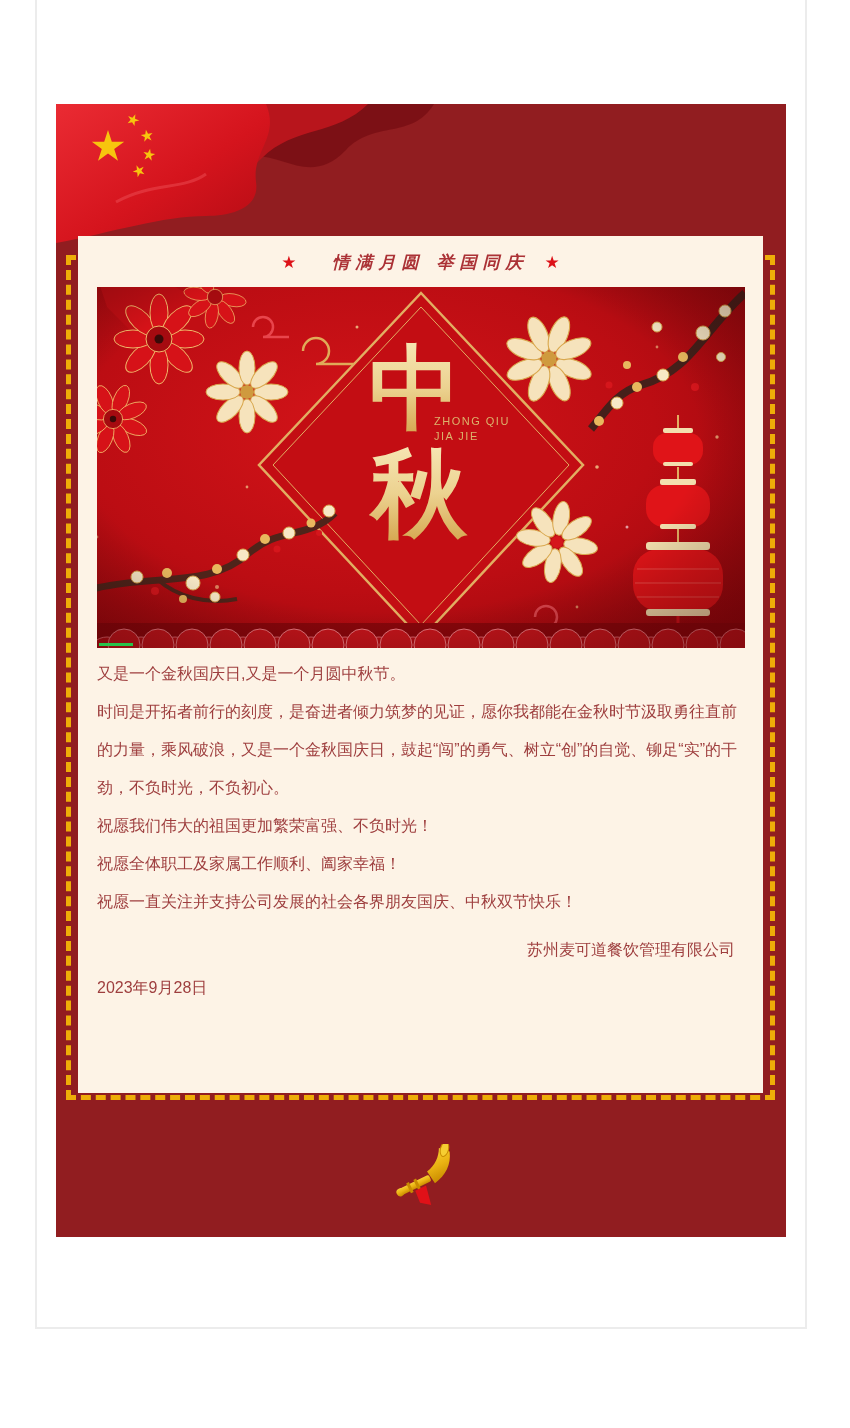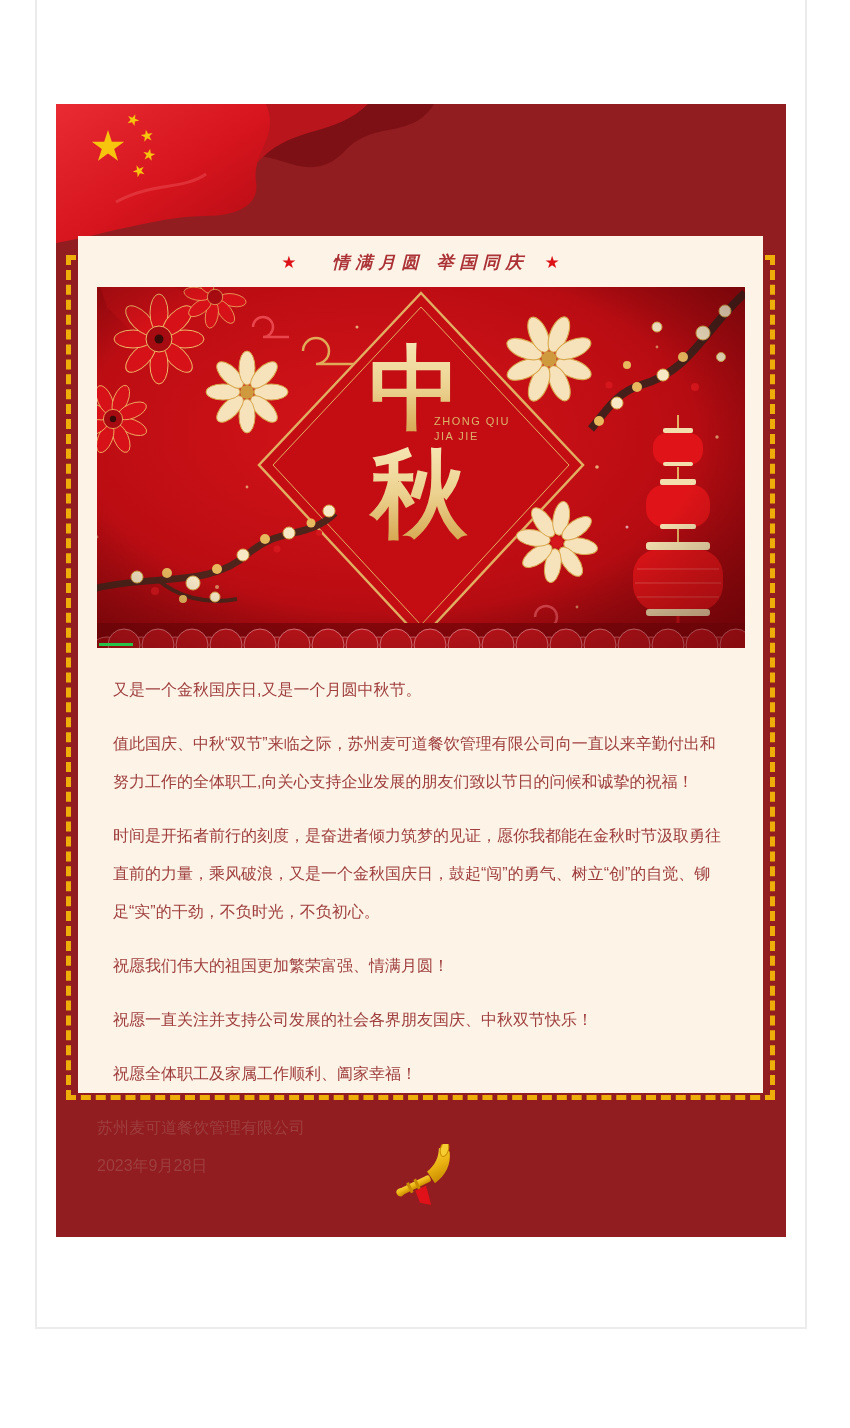--- a/index.html
+++ b/index.html
@@ -35,22 +35,22 @@
   .htitle{
     color:#ab3236;font-size:17px;font-weight:bold;font-style:italic;
     letter-spacing:6px;font-family:"DejaVu Serif", serif;margin-left:20px;
   }
   .festive{position:absolute;left:19px;top:51px;width:648px;height:361px;}
   .festive svg{display:block;}
   .body-text{
     position:absolute;left:19px;top:419px;width:648px;
     color:#9e3e3e;font-size:16px;line-height:38px;
   }
-  .body-text p{margin:16px;}
-  .sig{margin-top:10px;text-align:left;padding-right:10px;line-height:38px;}
+  .body-text p{margin:0;}
+  .sig{margin-top:10px;text-align:right;padding-right:10px;line-height:38px;}
   .date{text-align:left;padding-right:46px;line-height:38px;}
   .trumpet-wrap{position:absolute;left:328px;top:1040px;width:86px;height:64px;}
 </style>
 </head>
 <body>
 
 <div class="page">
   <div class="banner">
 
     <div class="flag-wrap">
@@ -324,25 +324,24 @@
           <text x="322" y="240" font-size="96" font-weight="bold" text-anchor="middle" font-family="DejaVu Serif, serif" fill="url(#goldT)">秋</text>
           <text x="337" y="138" font-size="11" letter-spacing="1.5" fill="#dcb36c" font-family="Liberation Sans, sans-serif">ZHONG QIU</text>
           <text x="337" y="153" font-size="11" letter-spacing="1.5" fill="#dcb36c" font-family="Liberation Sans, sans-serif">JIA JIE</text>
 
           <rect x="2" y="356" width="34" height="3" fill="#27c24a"></rect>
         </svg>
       </div>
 
       <div class="body-text">
         <p>又是一个金秋国庆日,又是一个月圆中秋节。</p>
-        <p>值此国庆、中秋“双节”来临之际，苏州麦可道餐饮管理有限公司向一直以来辛勤付出和努力工作的全体职工,向关心支持企业发展的朋友们致以节日的问候和诚挚的祝福！</p>
         <p>时间是开拓者前行的刻度，是奋进者倾力筑梦的见证，愿你我都能在金秋时节汲取勇往直前的力量，乘风破浪，又是一个金秋国庆日，鼓起“闯”的勇气、树立“创”的自觉、铆足“实”的干劲，不负时光，不负初心。</p>
-        <p>祝愿我们伟大的祖国更加繁荣富强、情满月圆！</p>
+        <p>祝愿我们伟大的祖国更加繁荣富强、不负时光！</p>
+        <p>祝愿全体职工及家属工作顺利、阖家幸福！</p>
         <p>祝愿一直关注并支持公司发展的社会各界朋友国庆、中秋双节快乐！</p>
-        <p>祝愿全体职工及家属工作顺利、阖家幸福！</p>
         <div class="sig">苏州麦可道餐饮管理有限公司</div>
         <div class="date">2023年9月28日</div>
       </div>
     </div>
 
     <div class="trumpet-wrap">
       <svg width="86" height="64" viewBox="0 0 86 64">
         <defs>
           <linearGradient id="goldH" x1="0" y1="0" x2="0" y2="1">
             <stop offset="0" stop-color="#f6ce32"></stop>

